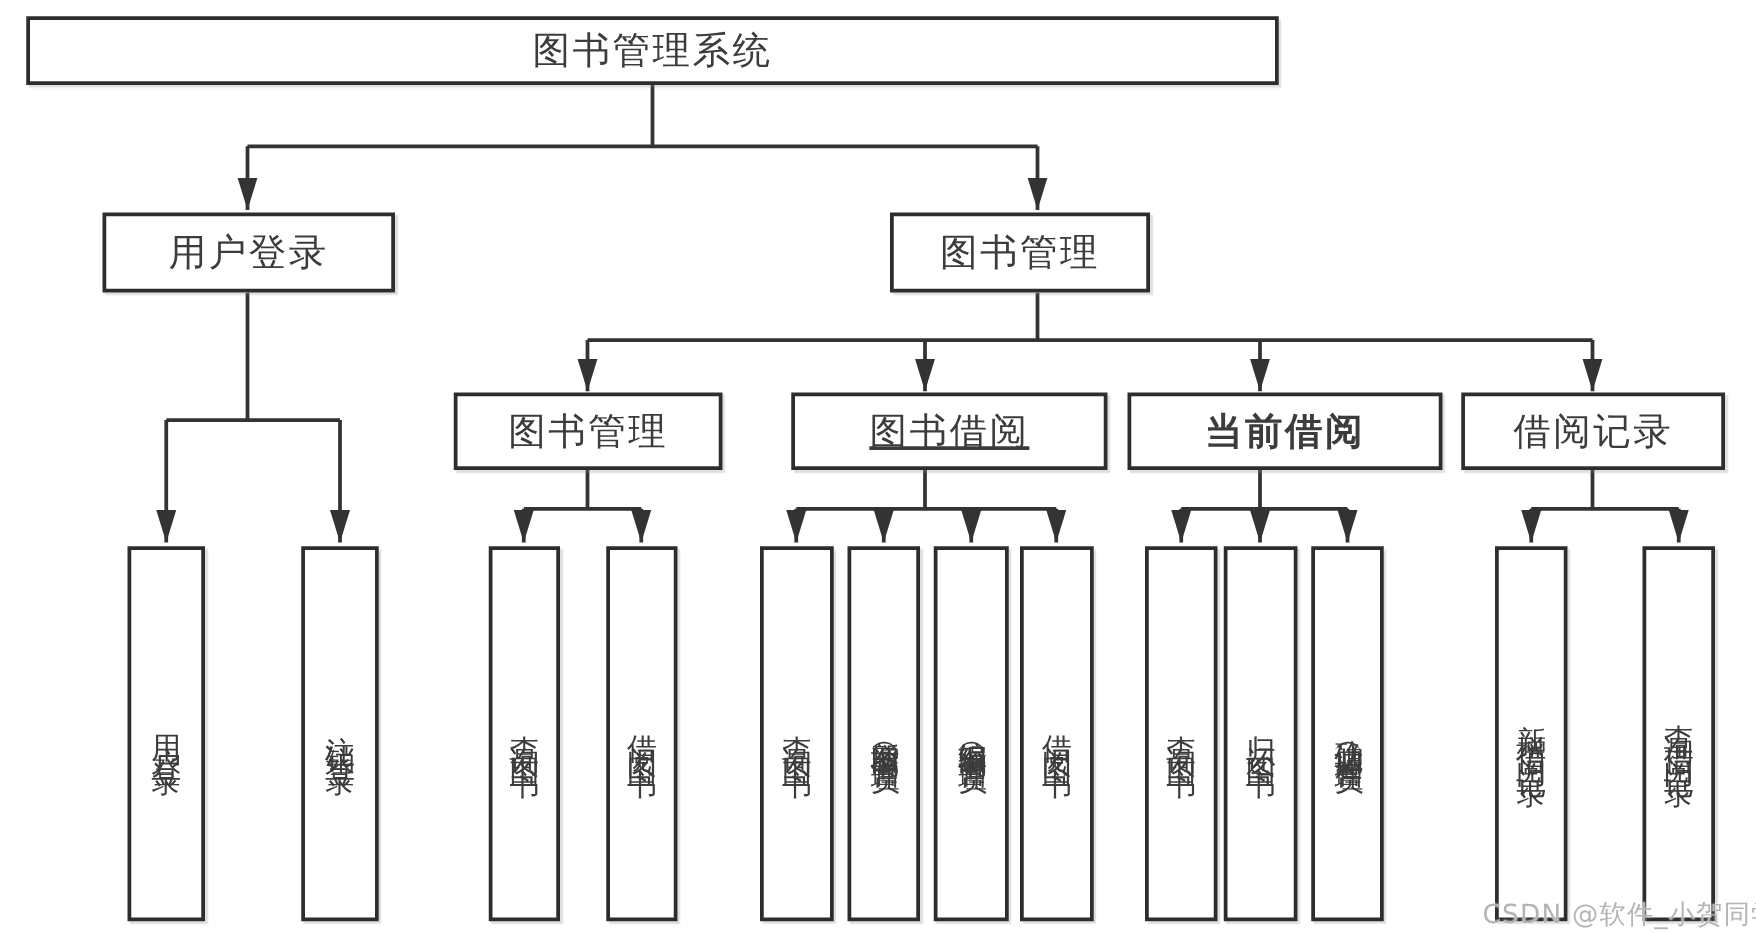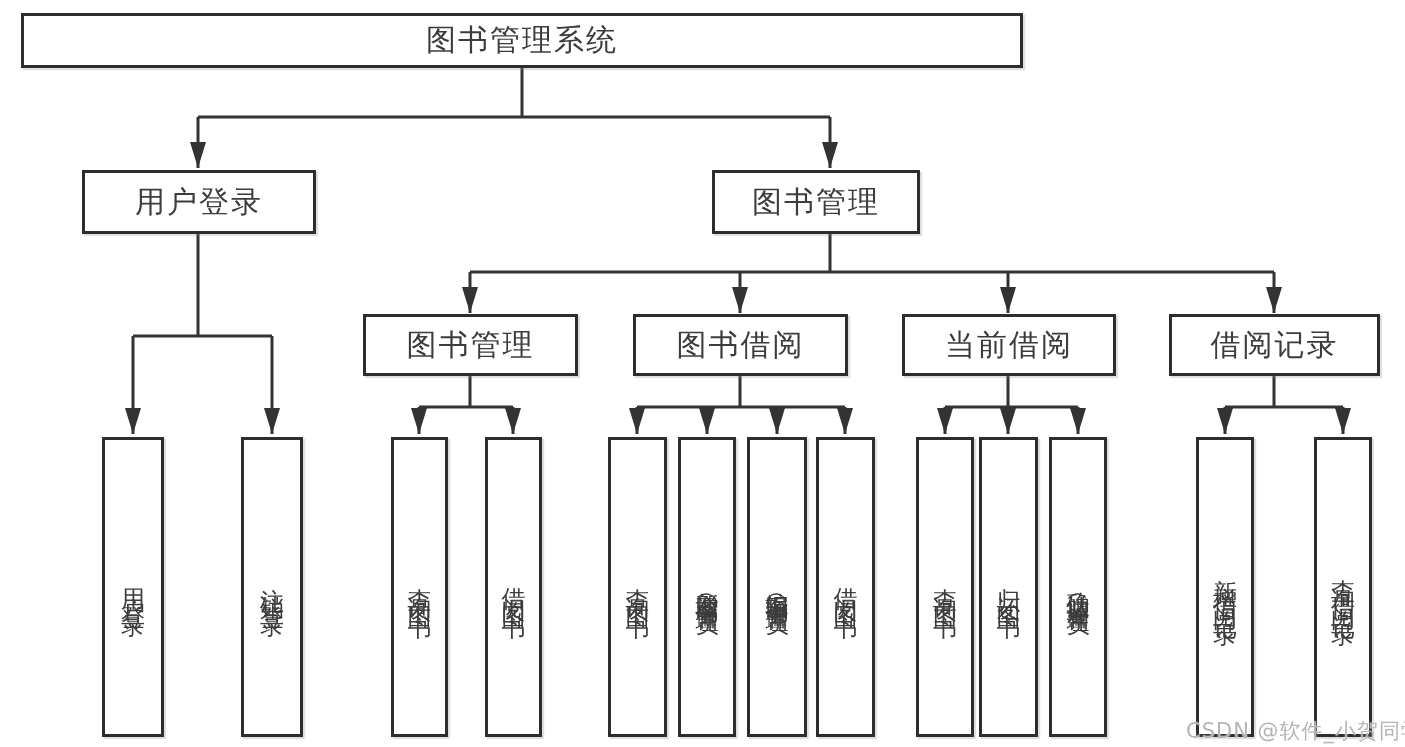--- a/index.html
+++ b/index.html
@@ -112,24 +112,24 @@
   <div class="box" style="left:82px; top:170px; width:234px; height:64px;">
     <span class="h-label">用户登录</span>
   </div>
   <div class="box" style="left:712px; top:170px; width:208px; height:64px;">
     <span class="h-label">图书管理</span>
   </div>
 
   <div class="box" style="left:363px; top:314px; width:215px; height:62px;">
     <span class="h-label">图书管理</span>
   </div>
-  <div class="box" style="left:633px; top:314px; width:215px; height:62px;">
+  <div class="box" style="left:633px; top:314px; width:253px; height:62px;text-decoration:underline;">
     <span class="h-label">图书借阅</span>
   </div>
-  <div class="box" style="left:902px; top:314px; width:214px; height:62px;">
+  <div class="box" style="left:902px; top:314px; width:252px; height:62px;font-weight:bold;">
     <span class="h-label">当前借阅</span>
   </div>
   <div class="box" style="left:1169px; top:314px; width:211px; height:62px;">
     <span class="h-label">借阅记录</span>
   </div>
 
   <div class="box" style="left:102px; top:437px; width:62px; height:300px;">
     <span class="leaf-label">用户登录</span>
   </div>
   <div class="box" style="left:241px; top:437px; width:62px; height:300px;">

